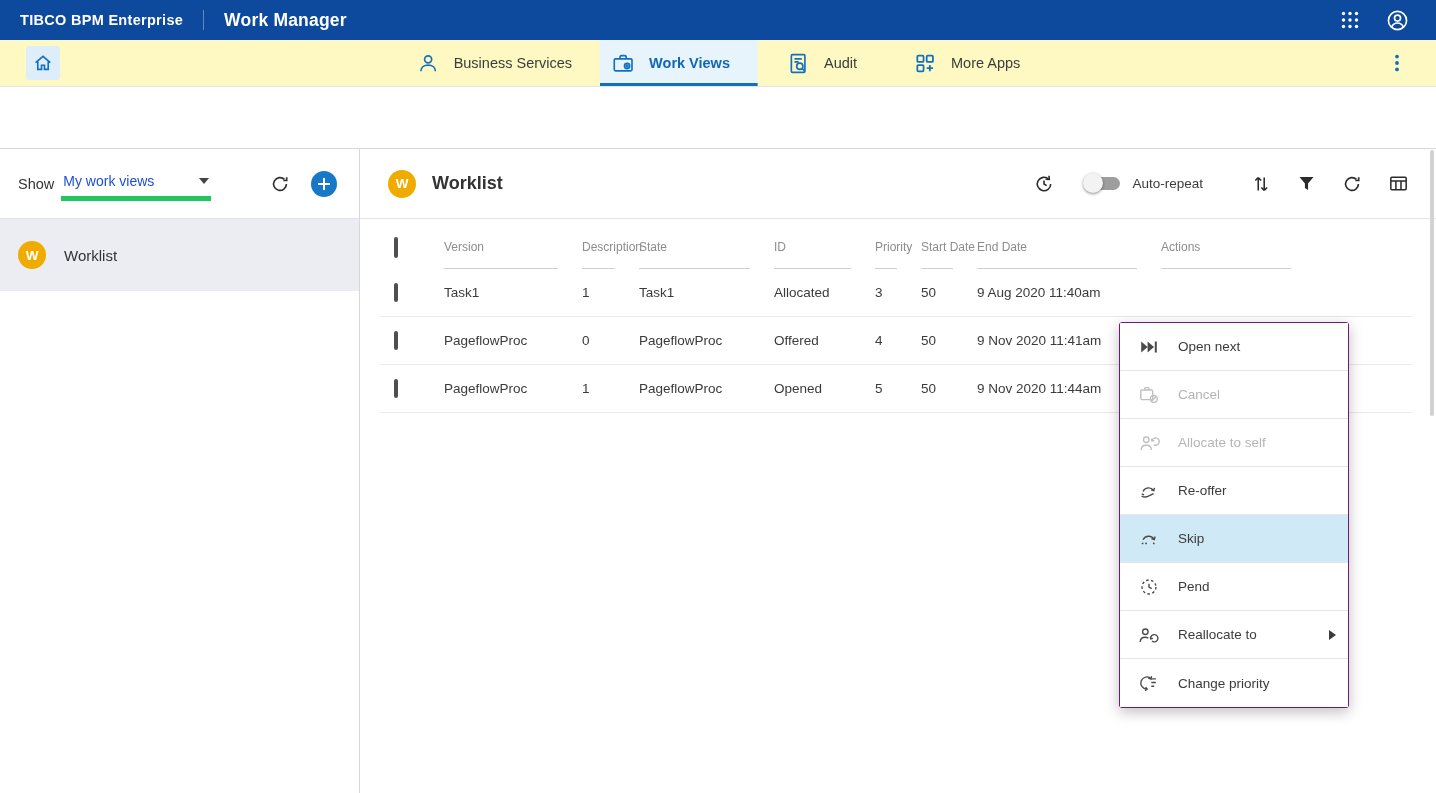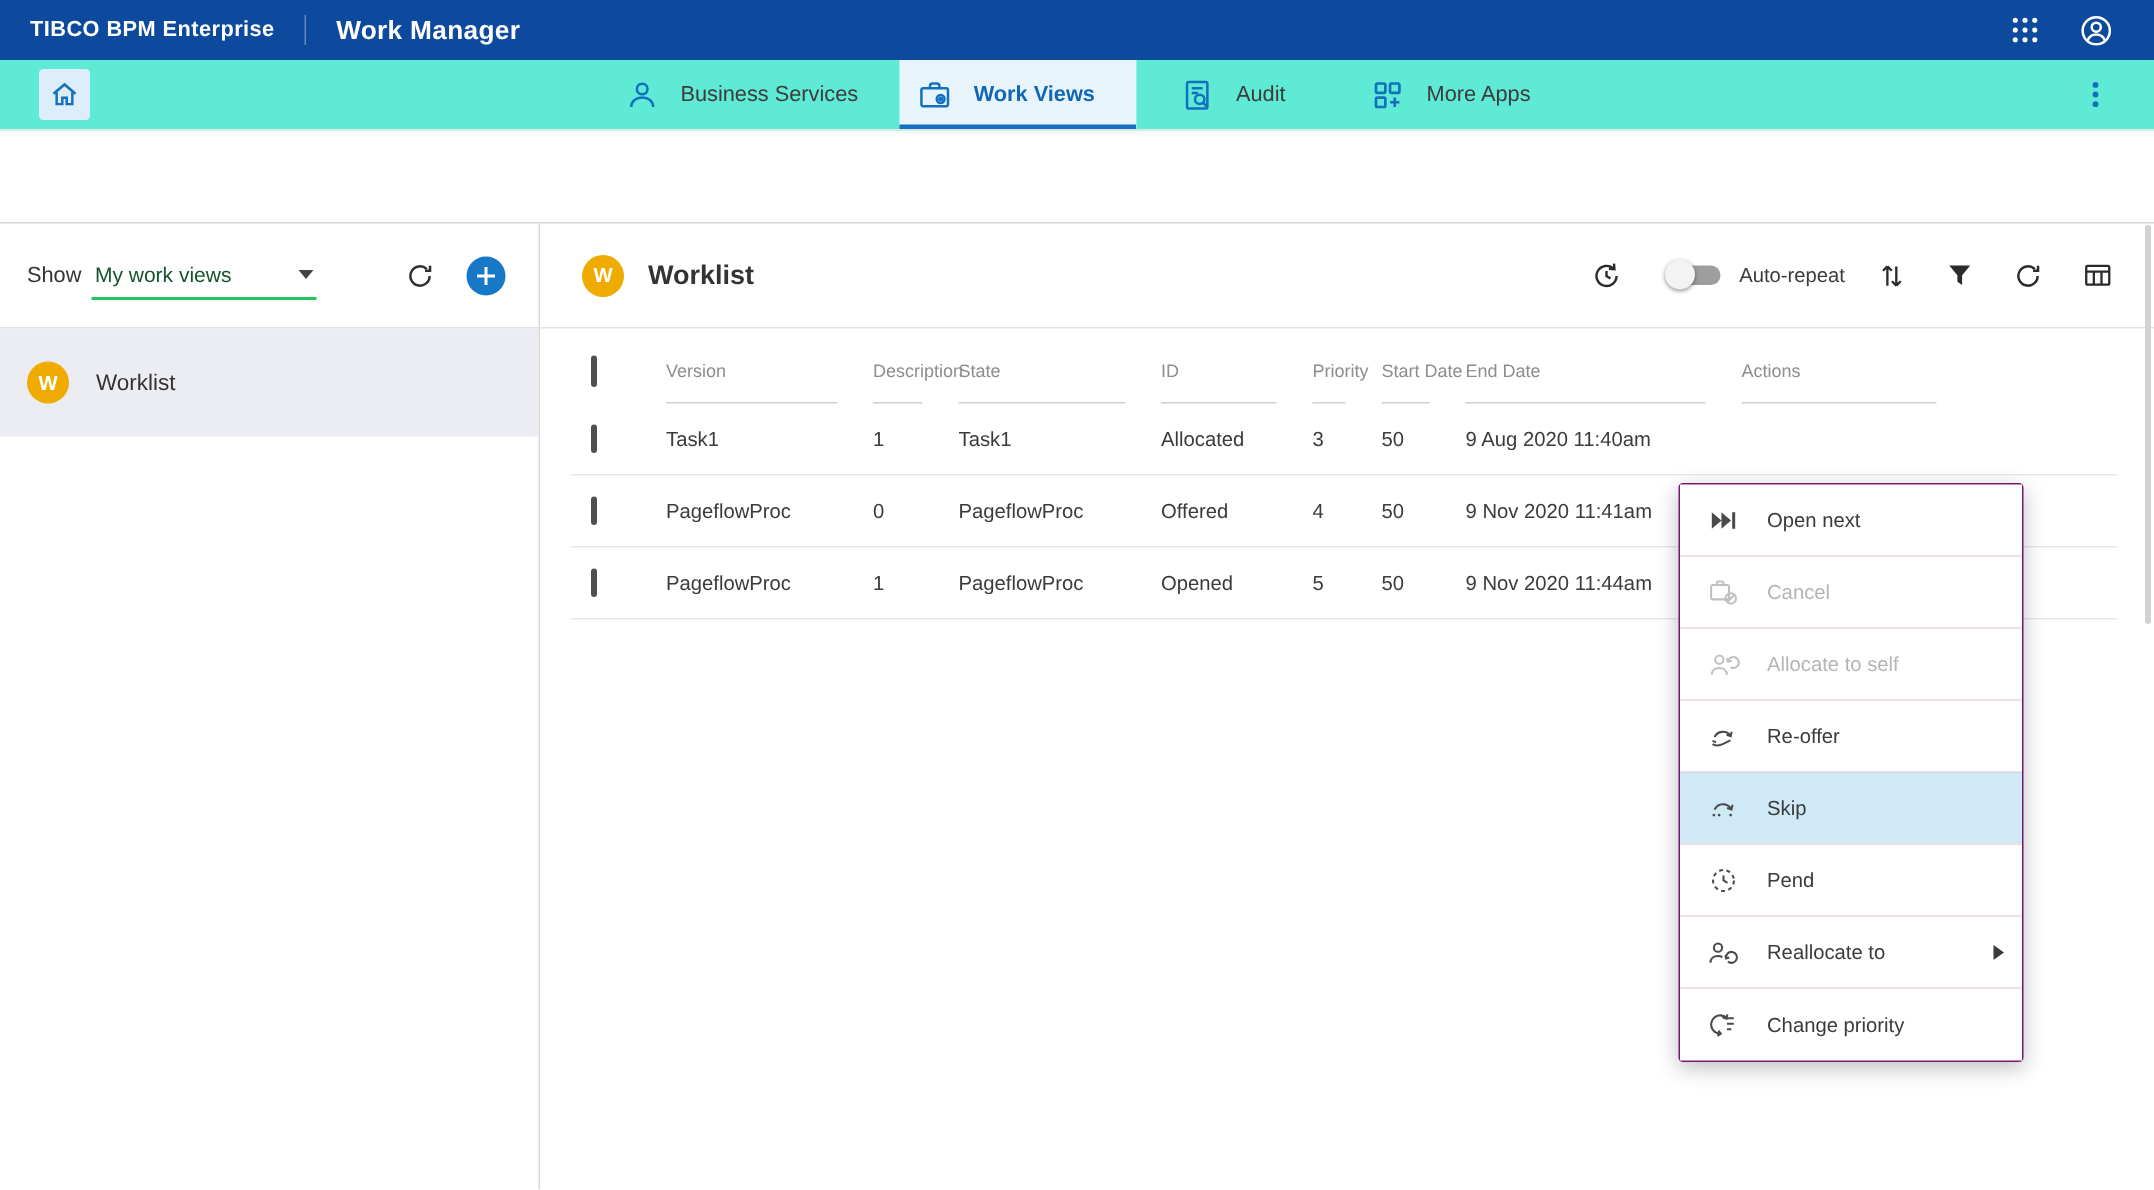--- a/index.html
+++ b/index.html
@@ -10,62 +10,62 @@
   
   .topbar { position:absolute; top:0; left:0; right:0; height:40px; background:#0d4a9e;
             display:flex; align-items:center; padding:0 14px; color:#fff; }
   .brand { font-size:14.5px; font-weight:700; letter-spacing:.3px; margin-left:6px; }
   .topbar-sep { width:1px; height:20px; background:rgba(255,255,255,.35); margin-left:20px; }
   .app-title { font-size:17.5px; font-weight:600; margin-left:20px; letter-spacing:.2px; }
   .topbar-right { margin-left:auto; display:flex; align-items:center; gap:26px; padding-right:12px; }
   .tb-iconbtn { display:flex; align-items:center; justify-content:center; cursor:pointer; color:#fff; }
 
   
-  .navbar { position:absolute; top:40px; left:0; right:0; height:47px; background:#5eead4;
+  .navbar { position:absolute; top:40px; left:0; right:0; height:47px; background:#fef9c3;
             border-bottom:1px solid #e4e4e4; display:flex; align-items:center; }
   .home-btn { margin-left:26px; width:34px; height:34px; background:#ddeefa; border-radius:3px;
               display:flex; align-items:center; justify-content:center; color:#1270bf; cursor:pointer; }
   .tabs { position:absolute; left:50%; transform:translateX(-50%); height:100%; display:flex; align-items:stretch; }
   .tab { display:flex; align-items:center; gap:13px; padding:0 28px; font-size:14.5px; color:#3c3c3c;
          cursor:pointer; white-space:nowrap; }
   .tab .tabicon { color:#1270bf; display:flex; }
   .tab.active { background:#e8f4fb; box-shadow:inset 0 -3px 0 #1270bf; color:#1167b5; font-weight:700;padding-left:11px; }
   .kebab-btn { position:absolute; right:28px; top:50%; transform:translateY(-50%); cursor:pointer;
                color:#1270bf; display:flex; }
 
   
   .workspace { position:absolute; top:148px; left:0; right:0; bottom:0; display:flex; border-top:1px solid #d8d8d8; background:#fff; }
 
   
   .sidebar { width:360px; flex:0 0 360px; border-right:1px solid #d8d8d8; display:flex; flex-direction:column; }
   .sidebar-header { height:70px; flex:0 0 70px; display:flex; align-items:center; padding:0 22px 0 18px;
                     border-bottom:1px solid #e3e3e3; }
   .show-label { font-size:14.5px; color:#333; margin-right:7px; }
-  .view-select { width:150px; border-bottom:2px solid #22c55e; padding:7px 2px 7px 2px; font-size:14px; color:#14532d;
+  .view-select { width:150px; border-bottom:5px solid #22c55e; padding:7px 2px 7px 2px; font-size:14px; color:#1d4ed8;
                  display:flex; align-items:center; justify-content:space-between; cursor:pointer; }
   .caret-down { width:0; height:0; border-left:5px solid transparent; border-right:5px solid transparent;
                 border-top:6px solid #444; }
   .sb-refresh { margin-left:auto; color:#2f2f2f; cursor:pointer; display:flex; }
   .add-btn { margin-left:20px; width:26px; height:26px; border-radius:50%; background:#1878c8; color:#fff;
              display:flex; align-items:center; justify-content:center; cursor:pointer; }
   .sidebar-item { height:72px; display:flex; align-items:center; gap:18px; padding:0 18px;
                   background:#ecedf3; cursor:pointer; }
   .wl-badge { width:28px; height:28px; border-radius:50%; background:#f0ab00; color:#fff; font-weight:700;
               font-size:13.5px; display:flex; align-items:center; justify-content:center; flex:0 0 28px; }
   .sidebar-item-label { font-size:15px; color:#333; }
 
   
   .main { flex:1; position:relative; display:flex; flex-direction:column; min-width:0; }
   .main-header { height:70px; flex:0 0 70px; display:flex; align-items:center; padding:0 26px 0 28px;
                  border-bottom:1px solid #e3e3e3; }
   .main-title { font-size:18px; font-weight:600; color:#333; margin-left:16px; }
   .header-controls { margin-left:auto; display:flex; align-items:center; }
   .hc-icon { color:#2b2b2b; display:flex; cursor:pointer; }
   .timer-icon { margin-right:30px; }
-  .toggle-group { display:flex; align-items:center; gap:12px; margin-right:20px; }
+  .toggle-group { display:flex; align-items:center; gap:12px; margin-right:47px; }
   .toggle { position:relative; width:34px; height:13px; background:#9e9e9e; border-radius:7px; cursor:pointer; }
   .toggle-knob { position:absolute; left:-3px; top:-4px; width:20px; height:20px; border-radius:50%;
                  background:#f3f3f3; box-shadow:0 1px 3px rgba(0,0,0,.45); }
   .toggle-label { font-size:13.5px; color:#3c3c3c; }
   .hc-group { display:flex; align-items:center; gap:24px; }
 
   
   .table { padding:5px 24px 0 20px; }
   .trow { display:grid; grid-template-columns:64px 138px 57px 135px 101px 46px 56px 184px 93px 1fr; align-items:center; }
   .thead-cell { font-size:12px; color:#8d8d8d; }

